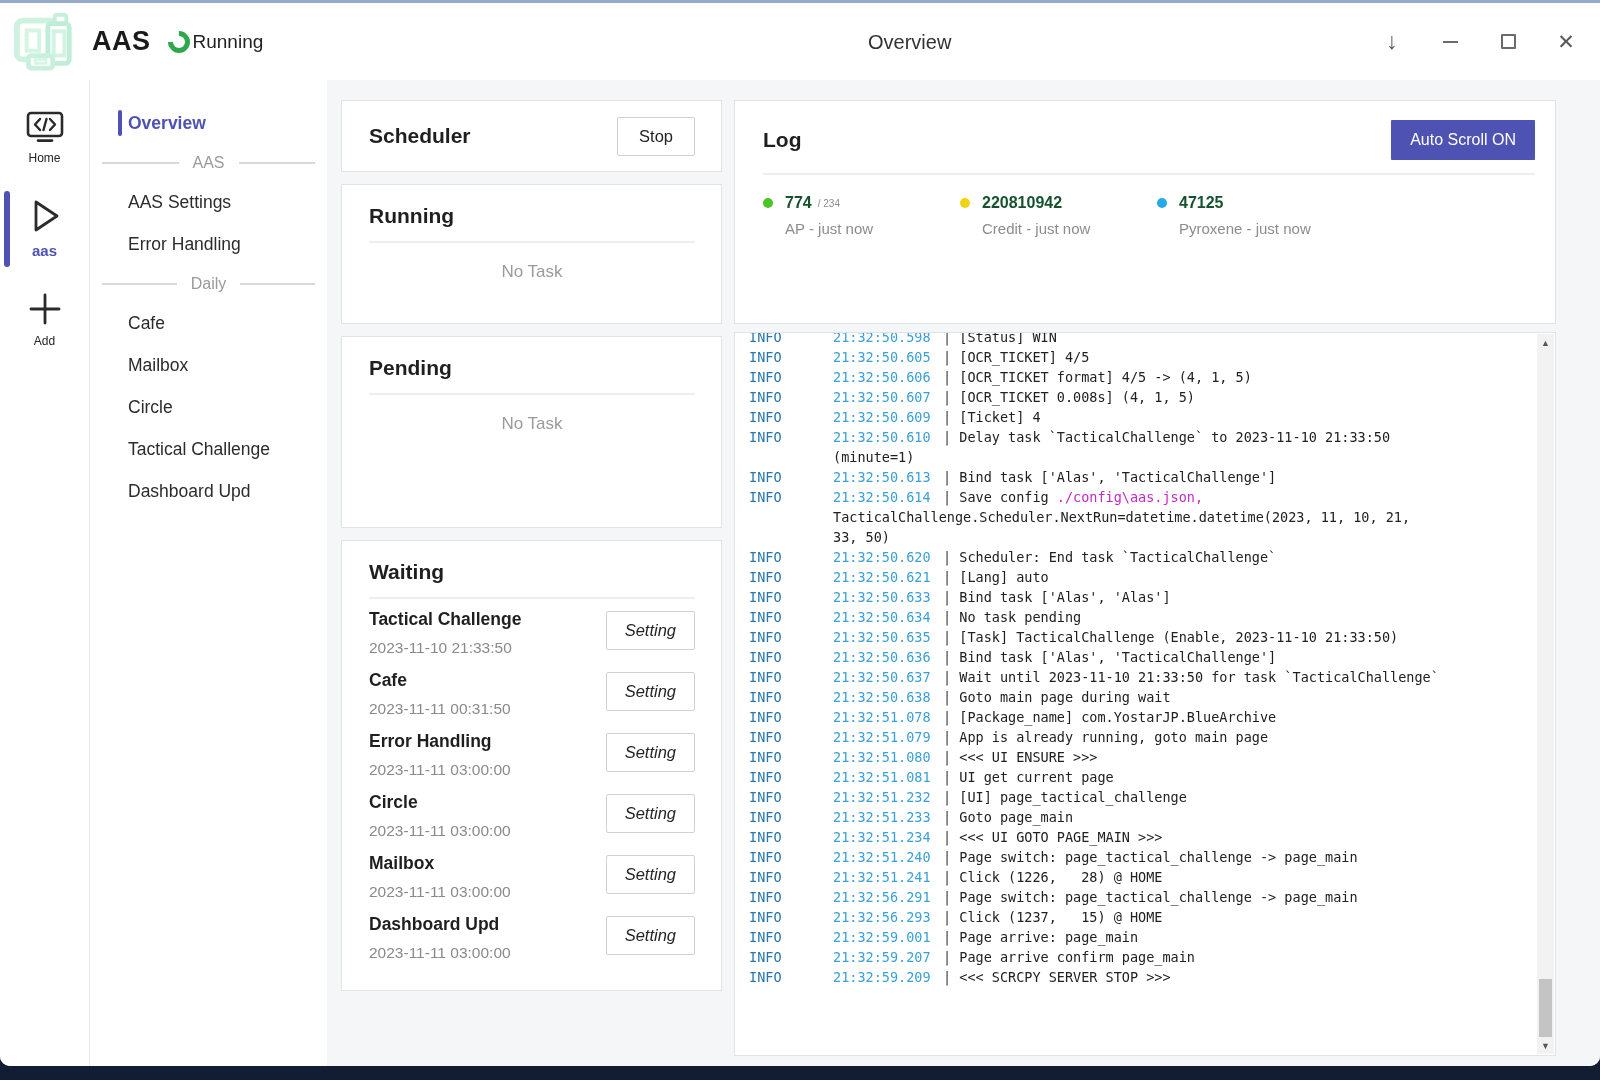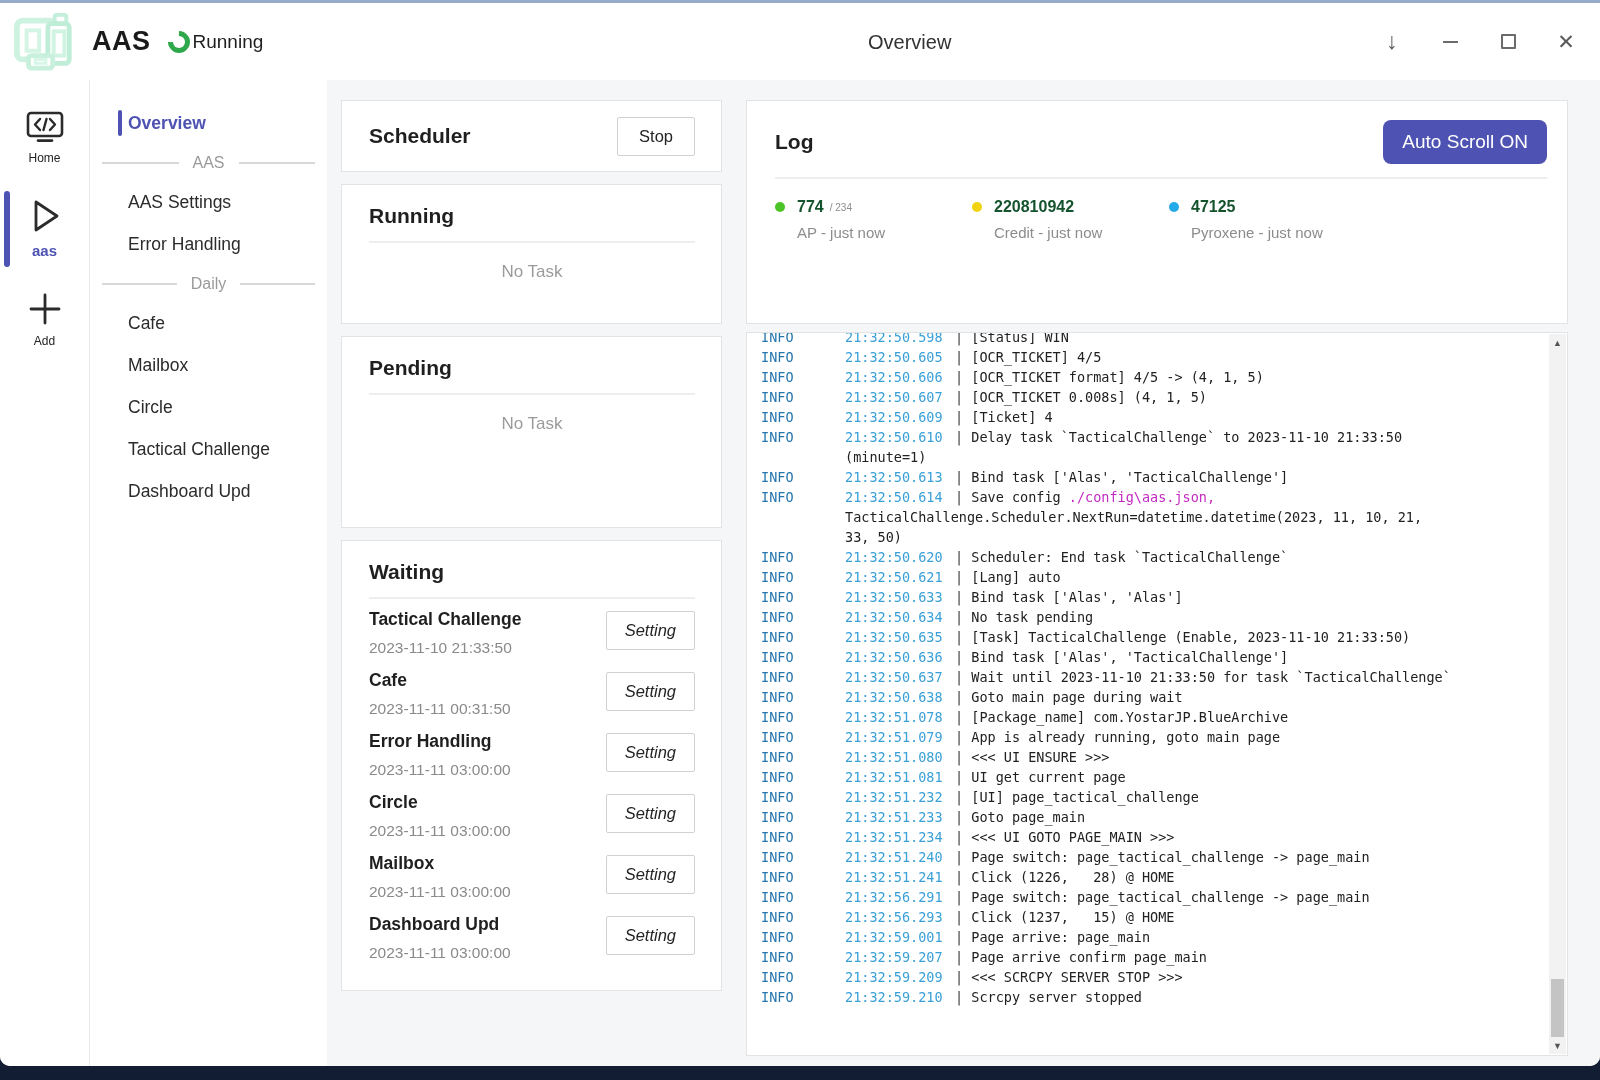--- a/index.html
+++ b/index.html
@@ -38,42 +38,42 @@
   .rail-item .rail-label { font-size: 12px; color: #242424; margin-top: 7px; }
   .rail-item.active .rail-label { color: var(--accent); font-weight: bold; font-size: 15px; }
   .rail-bar { position: absolute; left: 4px; top: 2px; bottom: 2px; width: 6px; border-radius: 3px; background: var(--accent); }
   .navcol { width: 237px; flex: none; background: #fff; padding-top: 22px; }
   .nav-link { height: 42px; display: flex; align-items: center; padding-left: 38px; font-size: 17.5px; color: #2B2B2B; position: relative; cursor: default; }
   .nav-link.active { color: var(--accent); font-weight: bold; padding-left: 28px; }
   .nav-active-bar { position: absolute; left: 10px; top: 7px; bottom: 7px; width: 4px; border-radius: 2px; background: var(--accent); margin-right: 0; display: inline-block; }
   .nav-link.active span:last-child { margin-left: 0; }
   .nav-section { height: 37px; display: flex; align-items: center; gap: 14px; padding: 0 12px; color: #9A9A9A; font-size: 16px; }
   .nav-line { flex: 1; height: 2px; background: #D8D8D8; }
-  .content { flex: 1; background: #F5F6F8; padding: 20px 14px 10px 14px; display: flex; gap: 24px; overflow: hidden; }
+  .content { flex: 1; background: #F5F6F8; padding: 20px 14px 10px 14px; display: flex; gap: 12px; overflow: hidden; }
   
   .card { background: #fff; border: 1px solid #E3E3E3; }
   .mid-col { width: 381px; flex: none; display: flex; flex-direction: column; gap: 12px; }
   .log-col { width: 822px; flex: none; display: flex; flex-direction: column; gap: 8px; }
   .card h2 { font-size: 21px; color: #1F1F1F; font-weight: bold; }
   .divider { height: 2px; background: #EEEEEE; margin-top: 13px; }
   .scheduler-card { height: 72px; flex: none; display: flex; align-items: center; justify-content: space-between; padding: 0 26px 0 27px; }
   .btn { background: #fff; border: 1px solid #D1D1D1; border-radius: 2px; font-size: 16.5px; color: #242424; font-family: "Liberation Sans", sans-serif; cursor: default; }
   .stop-btn { padding: 9px 21px; }
   .running-card { height: 140px; flex: none; padding: 19px 26px 0 27px; }
   .pending-card { height: 192px; flex: none; padding: 19px 26px 0 27px; }
   .no-task { text-align: center; color: #9B9B9B; font-size: 17px; margin-top: 19px; }
   .waiting-card { height: 451px; flex: none; padding: 19px 26px 0 27px; }
   .wait-row { display: flex; justify-content: space-between; align-items: flex-start; height: 61px; padding-top: 10px; }
   .wait-name { font-size: 17.5px; font-weight: bold; color: #1F1F1F; }
   .wait-date { font-size: 15.5px; color: #8A8A8A; margin-top: 9px; }
   .setting-btn { padding: 9px 18px; margin-top: 2px; font-style: italic; }
   
   .logstats-card { height: 224px; flex: none; padding: 19px 20px 0 28px; }
   .log-header { display: flex; align-items: center; justify-content: space-between; }
-  .autoscroll-btn { background: var(--accent); color: #fff; border: none; border-radius: 8px; font-size: 19px; padding: 11px 19px; font-family: "Liberation Sans", sans-serif; cursor: default; }
+  .autoscroll-btn { background: var(--accent); color: #fff; border: none; border-radius: 1px; font-size: 16px; padding: 11px 19px; font-family: "Liberation Sans", sans-serif; cursor: default; }
   .stats-row { display: flex; margin-top: 19px; }
   .stat { width: 197px; flex: none; }
   .stat-top { display: flex; align-items: center; }
   .stat-dot { width: 10px; height: 10px; border-radius: 50%; margin-right: 12px; flex: none; }
   .stat-value { font-size: 16px; font-weight: bold; color: #14532d; }
   .stat-total { font-size: 10px; color: #8C8C8C; margin-left: 6px; }
   .stat-label { font-size: 15px; color: #8C8C8C; margin-left: 22px; margin-top: 8px; }
   .logtext-card { flex: 1; position: relative; overflow: hidden; padding: 6px 30px 0 14px; }
   .log-lines { margin-top: -12px; font-family: "DejaVu Sans Mono", monospace; font-size: 13.5px; line-height: 20px; color: var(--log_text); }
   .log-line, .log-cont { white-space: pre; }
@@ -317,21 +317,20 @@
               <div class="log-line"><span class="lv">INFO</span><span class="tm">21:32:51.232</span><span class="sep">| </span><span class="msg">[UI] page_tactical_challenge</span></div>
               <div class="log-line"><span class="lv">INFO</span><span class="tm">21:32:51.233</span><span class="sep">| </span><span class="msg">Goto page_main</span></div>
               <div class="log-line bold-msg"><span class="lv">INFO</span><span class="tm">21:32:51.234</span><span class="sep">| </span><span class="msg">&lt;&lt;&lt; UI GOTO PAGE_MAIN &gt;&gt;&gt;</span></div>
               <div class="log-line"><span class="lv">INFO</span><span class="tm">21:32:51.240</span><span class="sep">| </span><span class="msg">Page switch: page_tactical_challenge -&gt; page_main</span></div>
               <div class="log-line"><span class="lv">INFO</span><span class="tm">21:32:51.241</span><span class="sep">| </span><span class="msg">Click (1226,   28) @ HOME</span></div>
               <div class="log-line"><span class="lv">INFO</span><span class="tm">21:32:56.291</span><span class="sep">| </span><span class="msg">Page switch: page_tactical_challenge -&gt; page_main</span></div>
               <div class="log-line"><span class="lv">INFO</span><span class="tm">21:32:56.293</span><span class="sep">| </span><span class="msg">Click (1237,   15) @ HOME</span></div>
               <div class="log-line"><span class="lv">INFO</span><span class="tm">21:32:59.001</span><span class="sep">| </span><span class="msg">Page arrive: page_main</span></div>
               <div class="log-line"><span class="lv">INFO</span><span class="tm">21:32:59.207</span><span class="sep">| </span><span class="msg">Page arrive confirm page_main</span></div>
               <div class="log-line bold-msg"><span class="lv">INFO</span><span class="tm">21:32:59.209</span><span class="sep">| </span><span class="msg">&lt;&lt;&lt; SCRCPY SERVER STOP &gt;&gt;&gt;</span></div>
-              <div class="log-line"><span class="lv">INFO</span><span class="tm">21:32:59.210</span><span class="sep">| </span><span class="msg">Scrcpy server stopped</span></div>
             </div>
           <div class="log-scrollbar">
             <div class="scroll-arrow">▲</div>
             <div class="scroll-spacer"></div>
             <div class="scroll-thumb"></div>
             <div class="scroll-arrow">▼</div>
           </div>
         </div>
       </div>
 

